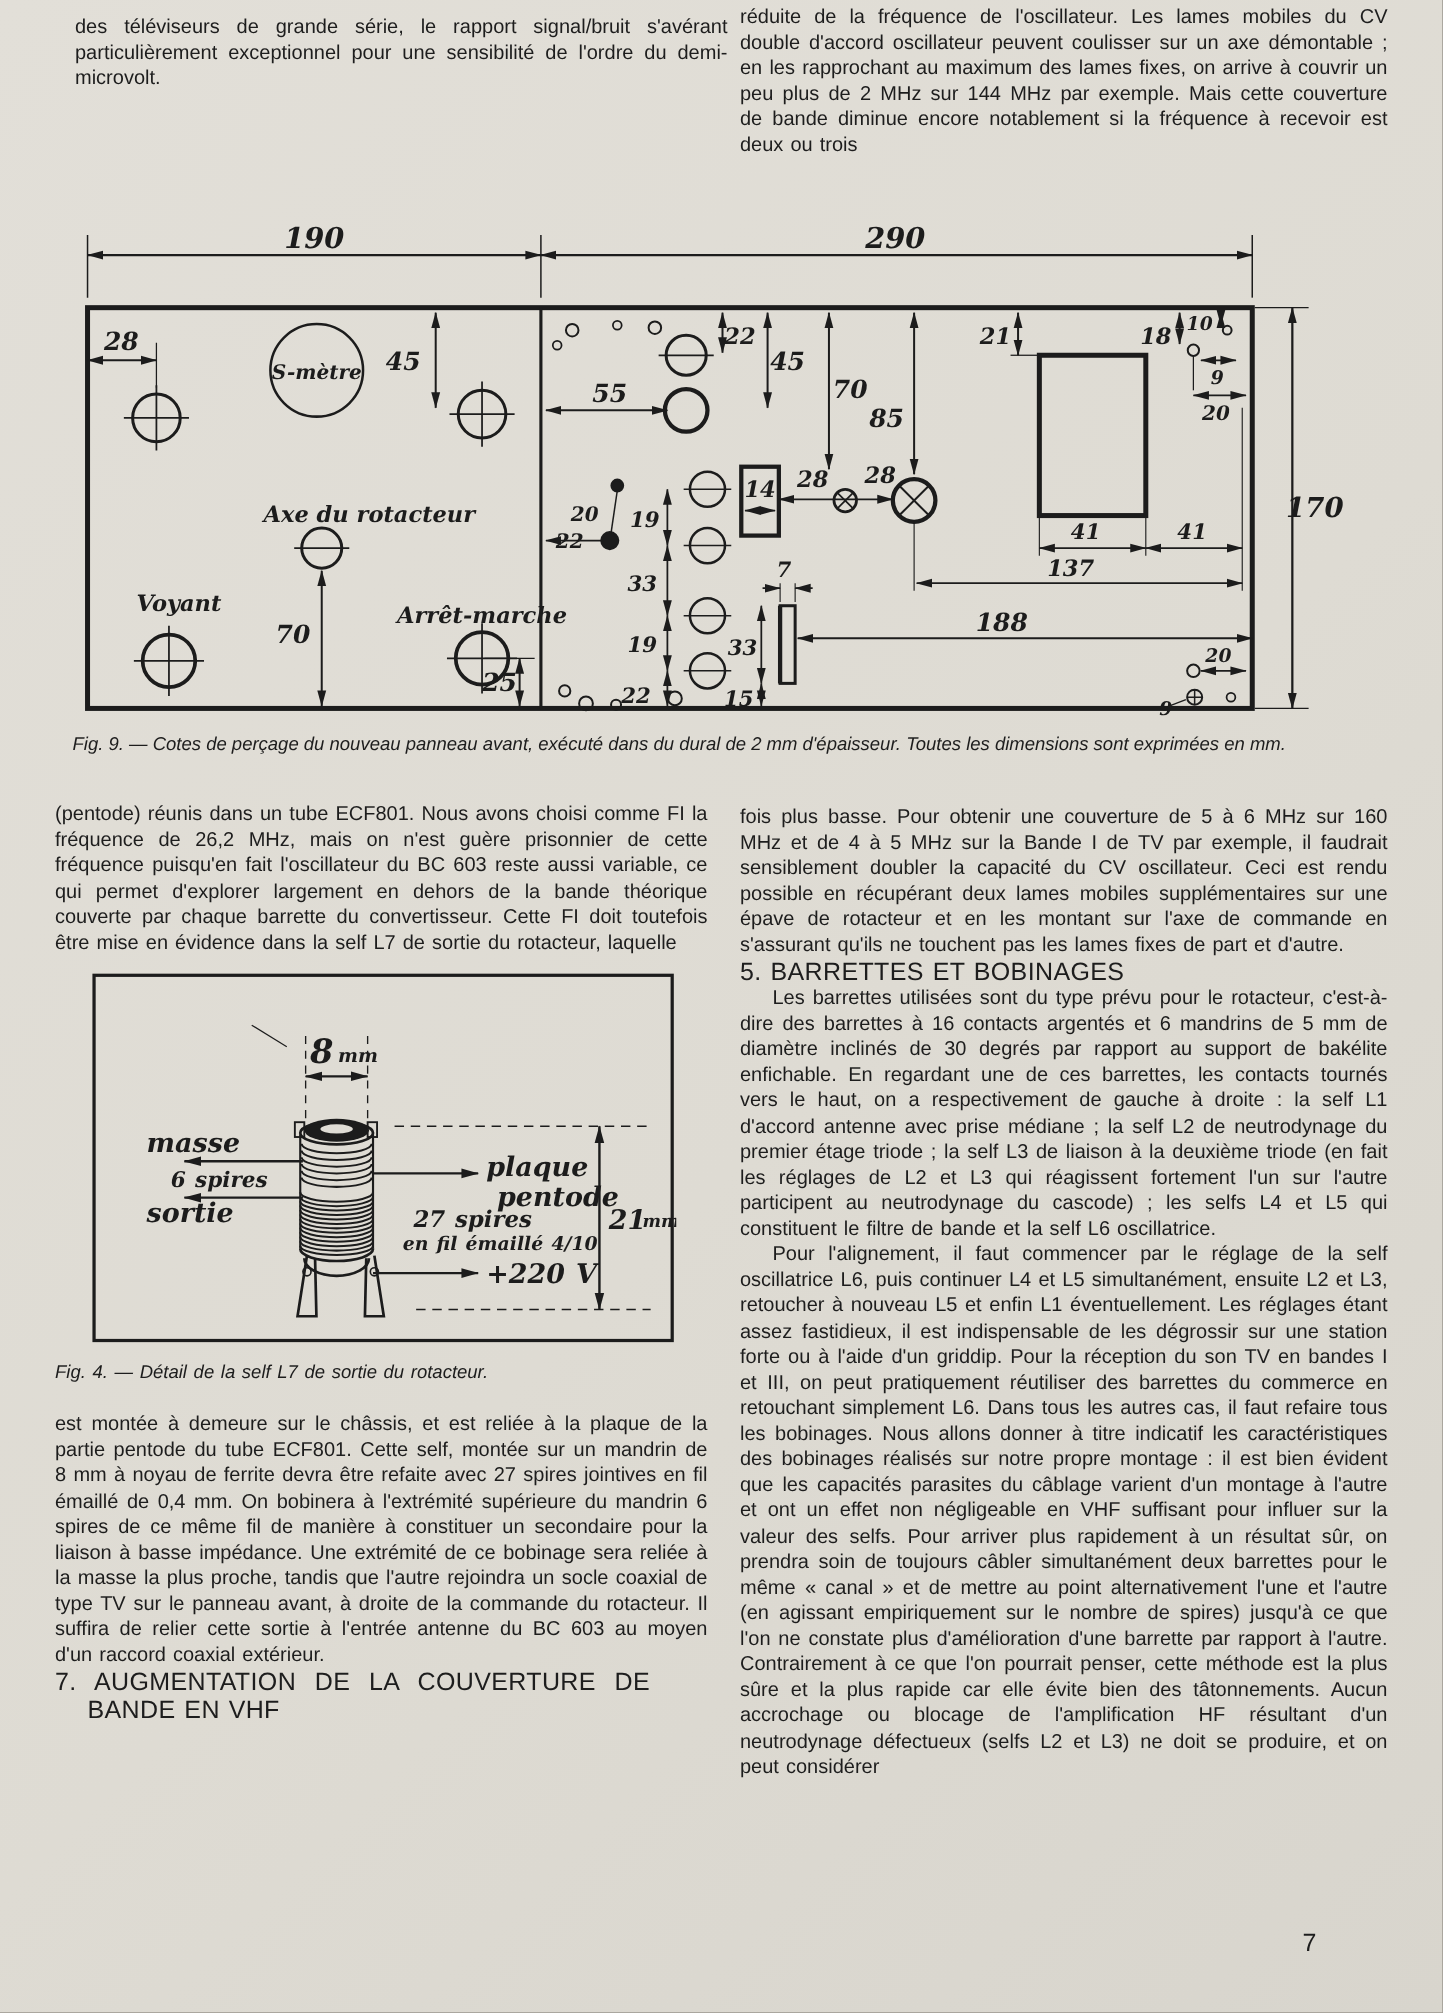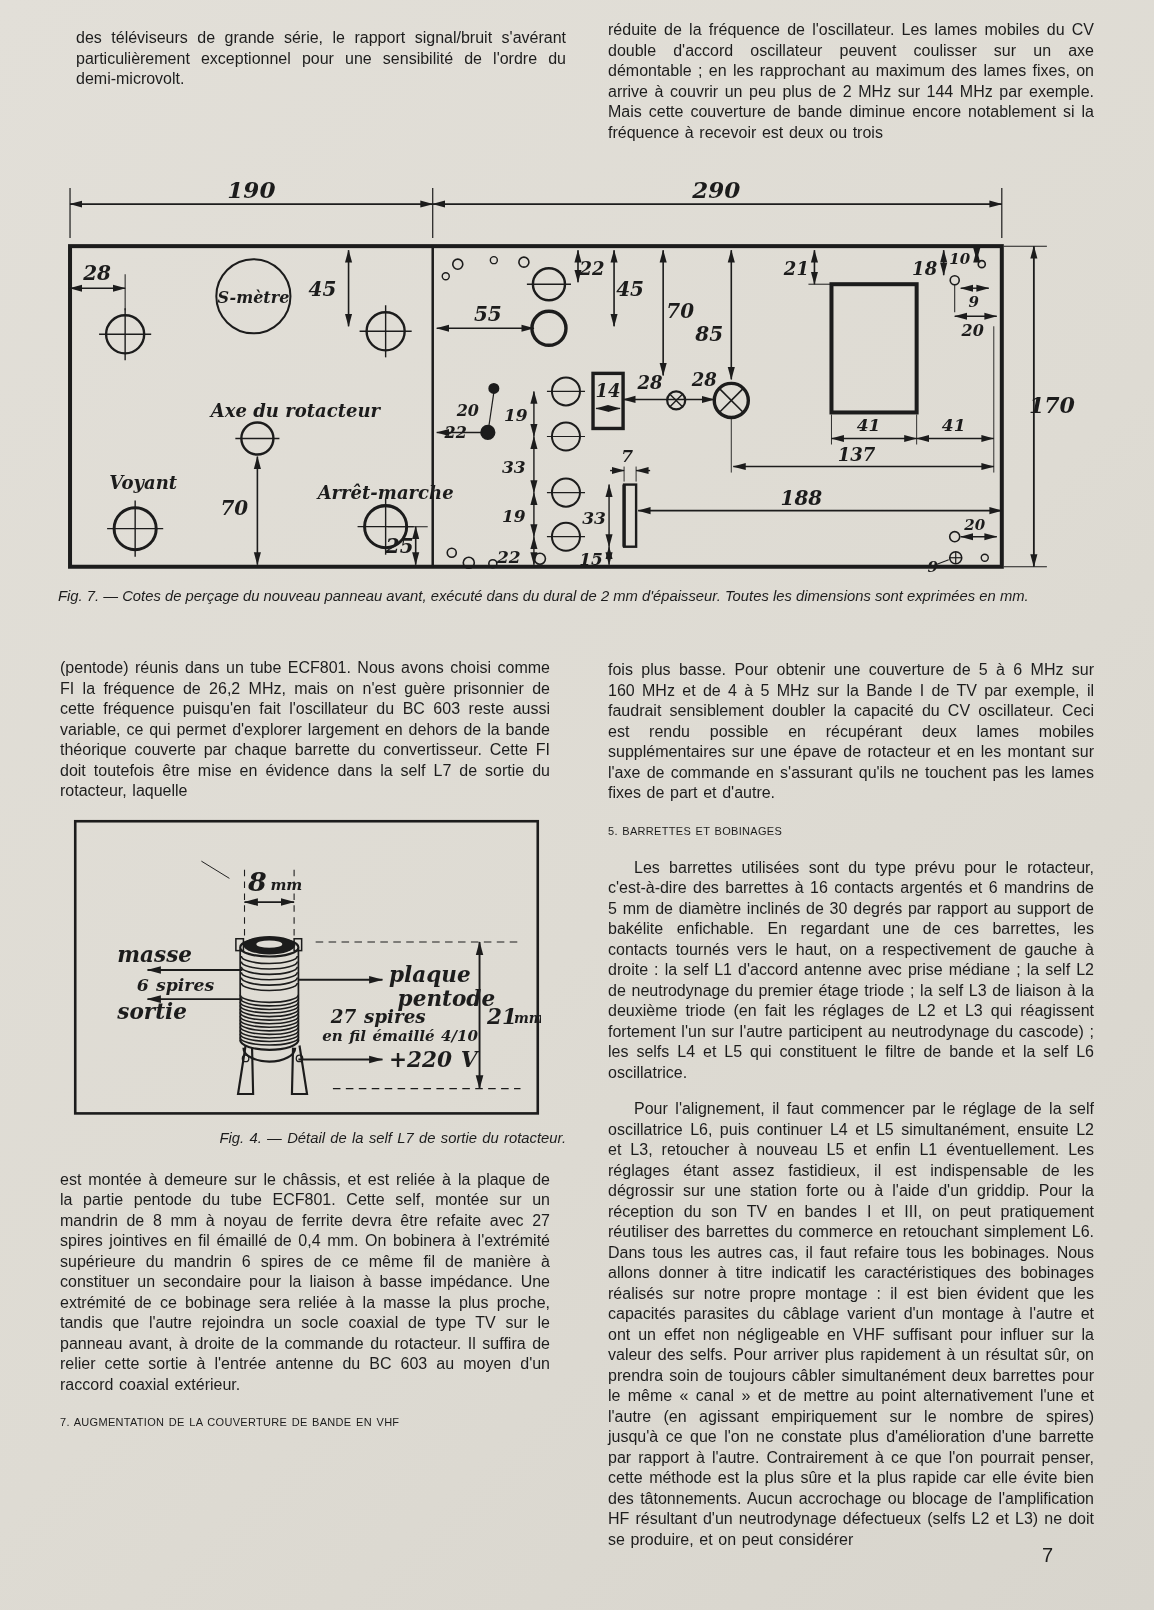--- a/index.html
+++ b/index.html
@@ -1,29 +1,29 @@
 <!DOCTYPE html>
 <html><head>
 <meta charset="utf-8">
 <style>
   html,body{margin:0;padding:0;background:#9a968e;}
   .page{position:relative;width:1154px;height:1610px;margin:0 auto;
         background:linear-gradient(135deg,#e2dfd8 0%,#dedbd3 55%,#d8d5cd 100%);
         color:#1d1d1d;font-family:"Liberation Sans",sans-serif;overflow:hidden;}
   .col{position:absolute;text-align:justify;font-size:16px;line-height:20.5px;word-spacing:1.2px;}
-  .col p{margin:16px;}
+  .col p{margin:0;}
   .ind{text-indent:26px;}
-  .sechead{font-weight:bold;font-size:11px;line-height:22px;letter-spacing:.3px;
+  .sechead{font-weight:bold;font-size:20px;line-height:22px;letter-spacing:.3px;
            margin:26px 0 20px;padding-left:26px;text-indent:-26px;padding-right:46px;
            font-weight:normal;}
   .cap{font-style:italic;font-size:14.8px;line-height:19px;}
   .fig3wrap{position:absolute;left:55px;top:176px;width:1048px;}
   .fig3cap{position:absolute;left:58px;top:587px;width:1042px;text-align:justify;}
   .fig4wrap{margin:12px 25px 6px 28px;}
-  .fig4cap{text-align:right;margin:2px 0 22px 0;}
+  .fig4cap{text-align:left;margin:2px 0 22px 0;}
   .pagenum{position:absolute;left:1042px;top:1544px;font-size:20px;}
   svg text{fill:#1c1c1c;}
   .hand{font-family:"DejaVu Serif",serif;font-style:italic;font-weight:bold;}
 </style>
 </head>
 <body>
 
 <div class="page">
 
   <div class="col" style="left:60px;top:12px;width:522px;">
@@ -203,21 +203,21 @@
       <text x="916" y="160" font-size="16">20</text>
       <text x="812" y="255" font-size="17">41</text>
       <text x="897" y="255" font-size="17">41</text>
       <text x="800" y="284" font-size="18">137</text>
       <text x="918" y="353" font-size="15">20</text>
       <text x="876" y="395" font-size="15">9</text>
     </g>
   </svg>
   </div>
 
-  <div class="cap fig3cap">Fig. 7. — Cotes de perçage du nouveau panneau avant, exécuté dans du dural de 2 mm d'épaisseur. Toutes les dimensions sont exprimées en mm.</div>
+  <div class="cap fig3cap">Fig. 9. — Cotes de perçage du nouveau panneau avant, exécuté dans du dural de 2 mm d'épaisseur. Toutes les dimensions sont exprimées en mm.</div>
 
   <div class="col" style="left:44px;top:642px;width:522px;">
     <p>(pentode) réunis dans un tube ECF801. Nous avons choisi comme FI la fréquence de 26,2 MHz, mais on n'est guère prisonnier de cette fréquence puisqu'en fait l'oscillateur du BC 603 reste aussi variable, ce qui permet d'explorer largement en dehors de la bande théorique couverte par chaque barrette du convertisseur. Cette FI doit toutefois être mise en évidence dans la self L7 de sortie du rotacteur, laquelle</p>
 
     <div class="fig4wrap">
       <svg viewBox="0 0 435 278" width="100%">
         <defs>
           <marker id="a2" viewBox="0 0 11 6" refX="10.5" refY="3" markerWidth="13" markerHeight="8" markerUnits="userSpaceOnUse" orient="auto-start-reverse">
             <path d="M0,0 L11,3 L0,6 Z" fill="#1c1c1c"></path>
           </marker>

